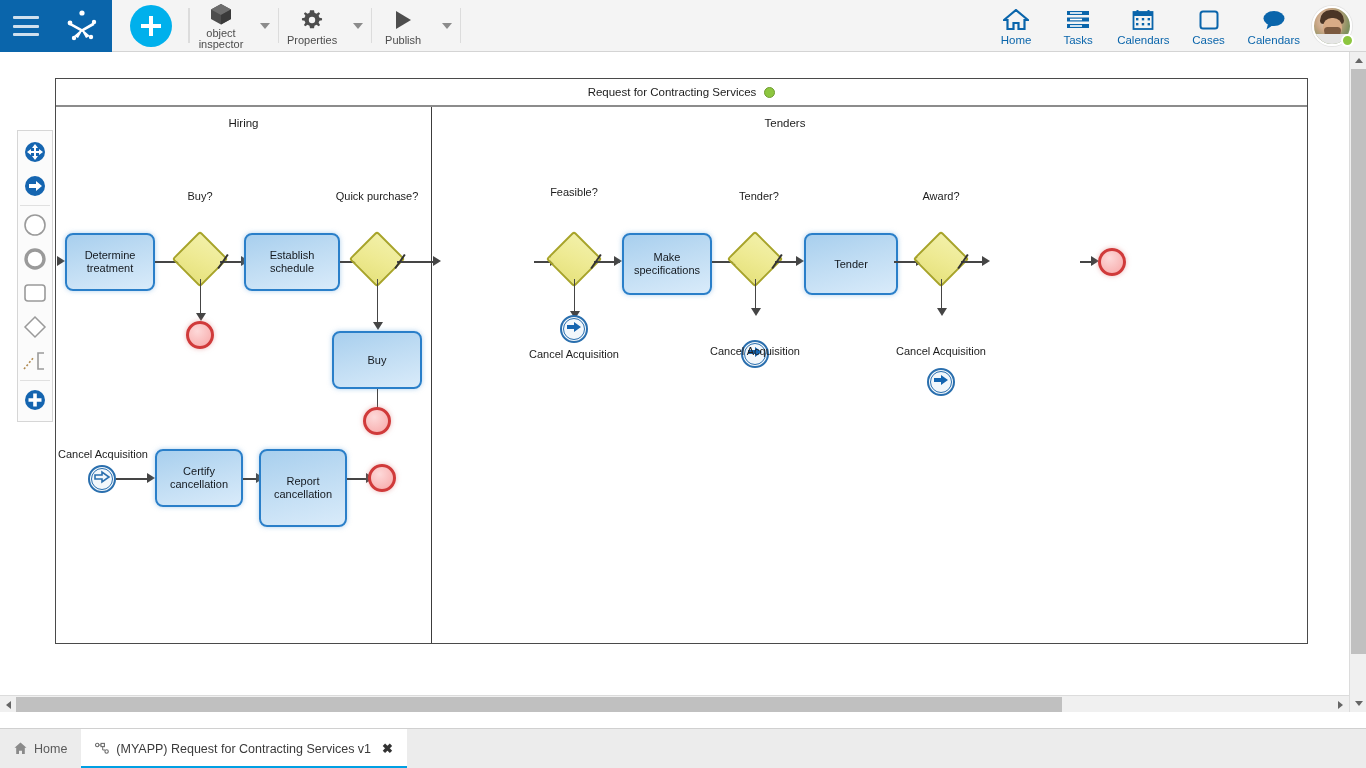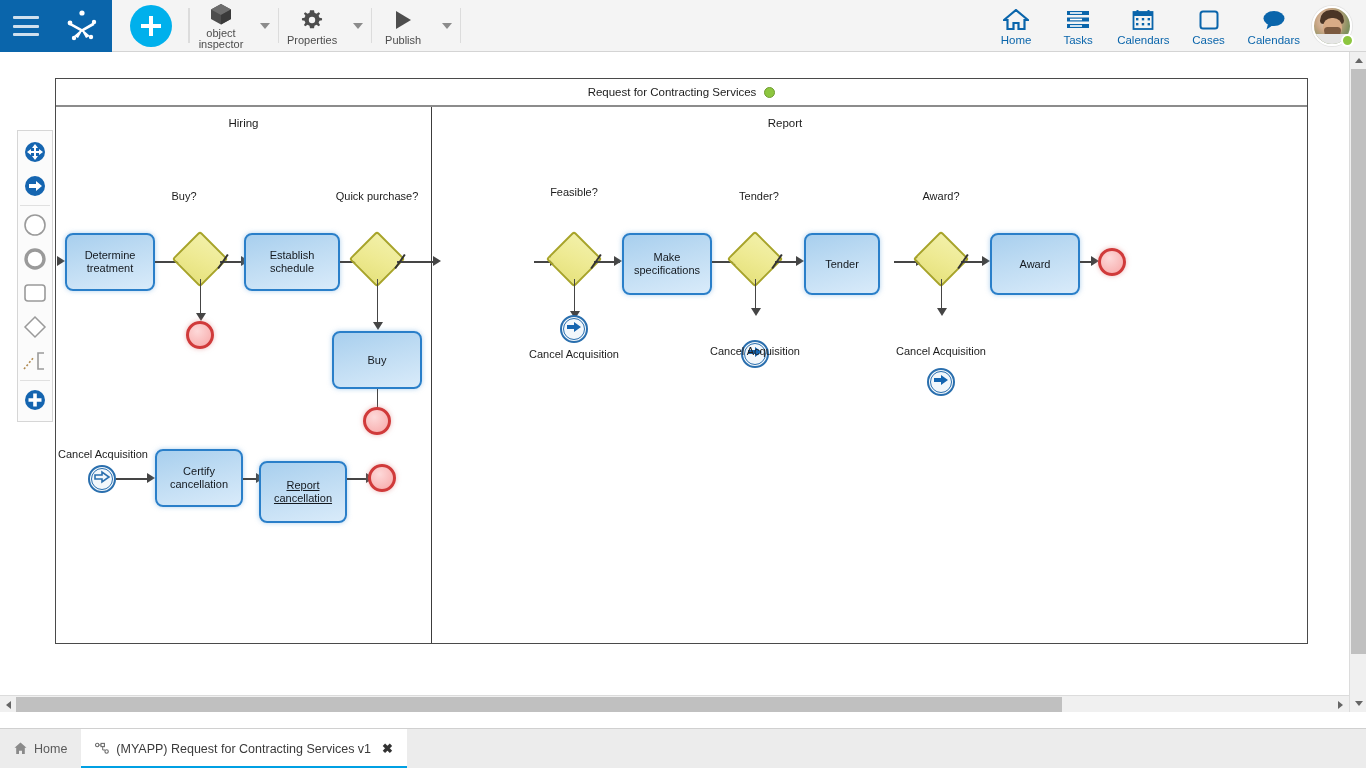--- a/index.html
+++ b/index.html
@@ -454,21 +454,21 @@
 
         <div class="arrowhead r" style="left:1px; top:149px;"></div>
 
         <div class="node task" style="left:9px; top:126px; width:90px; height:58px;">
           <span>Determine treatment</span>
         </div>
 
         <div class="conn h" style="left:99px; top:154px; width:32px;"></div>
         <div class="arrowhead r" style="left:128px; top:149px;"></div>
 
-        <div class="gw-label" style="left:128px; top:83px;">Buy?</div>
+        <div class="gw-label" style="left:144px; top:83px;">Buy?</div>
         <div class="gateway-box" style="left:124px; top:132px; width:40px; height:40px;">
           <div class="diamond"></div>
         </div>
 
         <div class="conn v" style="left:143.5px; top:172px; height:38px;"></div>
         <div class="arrowhead d" style="left:139.5px; top:206px;"></div>
         <div class="node ev-end" style="left:130px; top:172px; top:214px;"></div>
 
         <div class="conn h" style="left:164px; top:154px; width:28px;"></div>
         <div class="defslash" style="left:166px; top:146px;"></div>
@@ -512,31 +512,31 @@
         <div class="conn h" style="left:60px; top:371px; width:35px;"></div>
         <div class="arrowhead r" style="left:91px; top:366px;"></div>
 
         <div class="node task" style="left:99px; top:342px; width:88px; height:58px;">
           <span>Certify cancellation</span>
         </div>
 
         <div class="conn h" style="left:187px; top:371px; width:17px;"></div>
         <div class="arrowhead r" style="left:200px; top:366px;"></div>
 
-        <div class="node task" style="left:203px; top:354px; width:88px; height:62px;text-decoration:underline;">
+        <div class="node task" style="left:203px; top:342px; width:88px; height:78px;">
           <span>Report cancellation</span>
         </div>
 
         <div class="conn h" style="left:291px; top:371px; width:25px;"></div>
         <div class="arrowhead r" style="left:310px; top:366px;"></div>
         <div class="node ev-end" style="left:312px; top:357px;"></div>
       </div>
 
       <div class="lane" style="width:707px">
-        <div class="lane-title">Report</div>
+        <div class="lane-title">Tenders</div>
 
         <div class="arrowhead r" style="left:1px; top:149px;"></div>
 
 
         <div class="conn h" style="left:102px; top:154px; width:20px;"></div>
         <div class="arrowhead r" style="left:118px; top:149px;"></div>
 
         <div class="gw-label" style="left:142px; top:79px;">Feasible?</div>
         <div class="gateway-box" style="left:122px; top:132px; width:40px; height:40px;">
           <div class="diamond"></div>
@@ -577,21 +577,21 @@
               <path d="M2 5 H9 V2 L16 7 L9 12 V9 H2 Z" fill="#1565b0"></path>
             </svg>
           </div>
         </div>
         <div class="ev-caption" style="left:323px; top:238px;">Cancel Acquisition</div>
 
         <div class="conn h" style="left:343px; top:154px; width:26px;"></div>
         <div class="defslash" style="left:344px; top:146px;"></div>
         <div class="arrowhead r" style="left:364px; top:149px;"></div>
 
-        <div class="node task" style="left:372px; top:126px; width:76px; height:62px;">
+        <div class="node task" style="left:372px; top:126px; width:94px; height:62px;">
           <span>Tender</span>
         </div>
 
         <div class="conn h" style="left:462px; top:154px; width:26px;"></div>
         <div class="arrowhead r" style="left:484px; top:149px;"></div>
 
         <div class="gw-label" style="left:509px; top:83px;">Award?</div>
         <div class="gateway-box" style="left:489px; top:132px; width:40px; height:40px;">
           <div class="diamond"></div>
         </div>
@@ -604,23 +604,20 @@
               <path d="M2 5 H9 V2 L16 7 L9 12 V9 H2 Z" fill="#1565b0"></path>
             </svg>
           </div>
         </div>
         <div class="ev-caption" style="left:509px; top:238px;">Cancel Acquisition</div>
 
         <div class="conn h" style="left:529px; top:154px; width:26px;"></div>
         <div class="defslash" style="left:530px; top:146px;"></div>
         <div class="arrowhead r" style="left:550px; top:149px;"></div>
 
-        <div class="node task" style="left:558px; top:126px; width:90px; height:62px;">
-          <span>Award</span>
-        </div>
 
         <div class="conn h" style="left:648px; top:154px; width:16px;"></div>
         <div class="arrowhead r" style="left:659px; top:149px;"></div>
         <div class="node ev-end" style="left:666px; top:141px;"></div>
       </div>
 
     </div>
   </div>
 </div>
 

